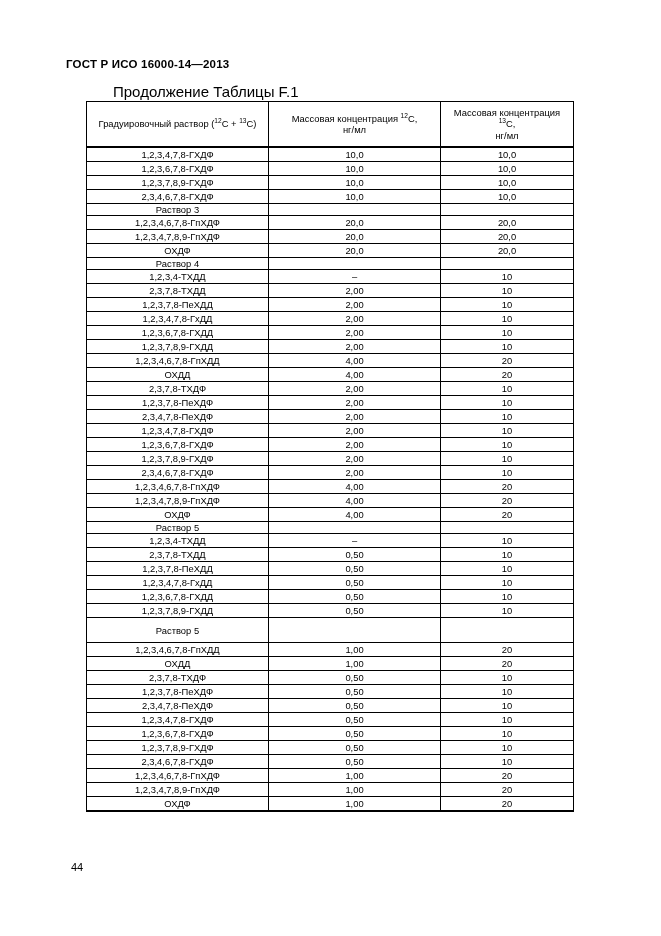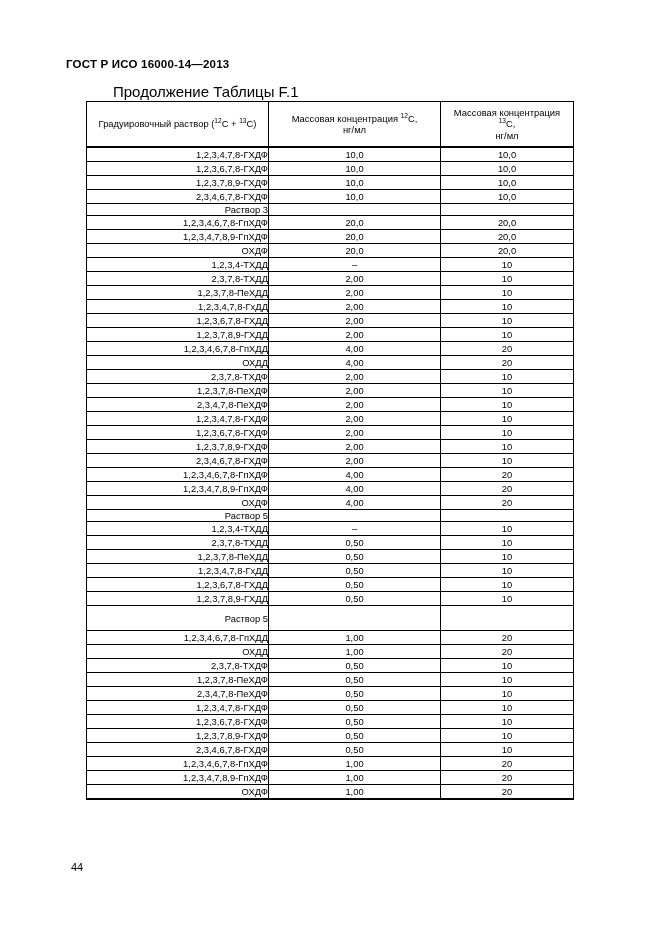--- a/index.html
+++ b/index.html
@@ -62,28 +62,28 @@
     padding: 2px 6px;
     border-bottom: 2px solid #000000;
   }
   #data-table thead th sup {
     font-size: 6.6px;
     vertical-align: super;
     line-height: 0;
   }
   tr.datarow td { height: 13px; }
   tr.datarow td.name {
-    text-align: right;
+    text-align: center;
     padding-left: 24px;
   }
   tr.datarow td.val {
     text-align: center;
   }
   tr.group td.name {
-    text-align: right;
+    text-align: center;
     padding-left: 22px;
   }
   tr.tall td { height: 24px; vertical-align: top; padding-top: 1px; }
   tr.thick-bottom td { border-bottom-width: 2px; border-bottom-style: solid; }
   #data-table tbody tr:last-child td { border-bottom: 2px solid #000000; }
   #page-number {
     position: absolute;
     left: 71px;
     top: 861px;
     font-size: 11px;
@@ -152,20 +152,25 @@
         <tr class="datarow">
           <td class="name">1,2,3,4,7,8,9-ГпХДФ</td>
           <td class="val">20,0</td>
           <td class="val">20,0</td>
         </tr>
         <tr class="datarow thick-bottom">
           <td class="name">ОХДФ</td>
           <td class="val">20,0</td>
           <td class="val">20,0</td>
         </tr>
+        <tr class="group">
+          <td class="name">Раствор 4</td>
+          <td class="val"></td>
+          <td class="val"></td>
+        </tr>
         <tr class="datarow">
           <td class="name">1,2,3,4-ТХДД</td>
           <td class="val">–</td>
           <td class="val">10</td>
         </tr>
         <tr class="datarow">
           <td class="name">2,3,7,8-ТХДД</td>
           <td class="val">2,00</td>
           <td class="val">10</td>
         </tr>

